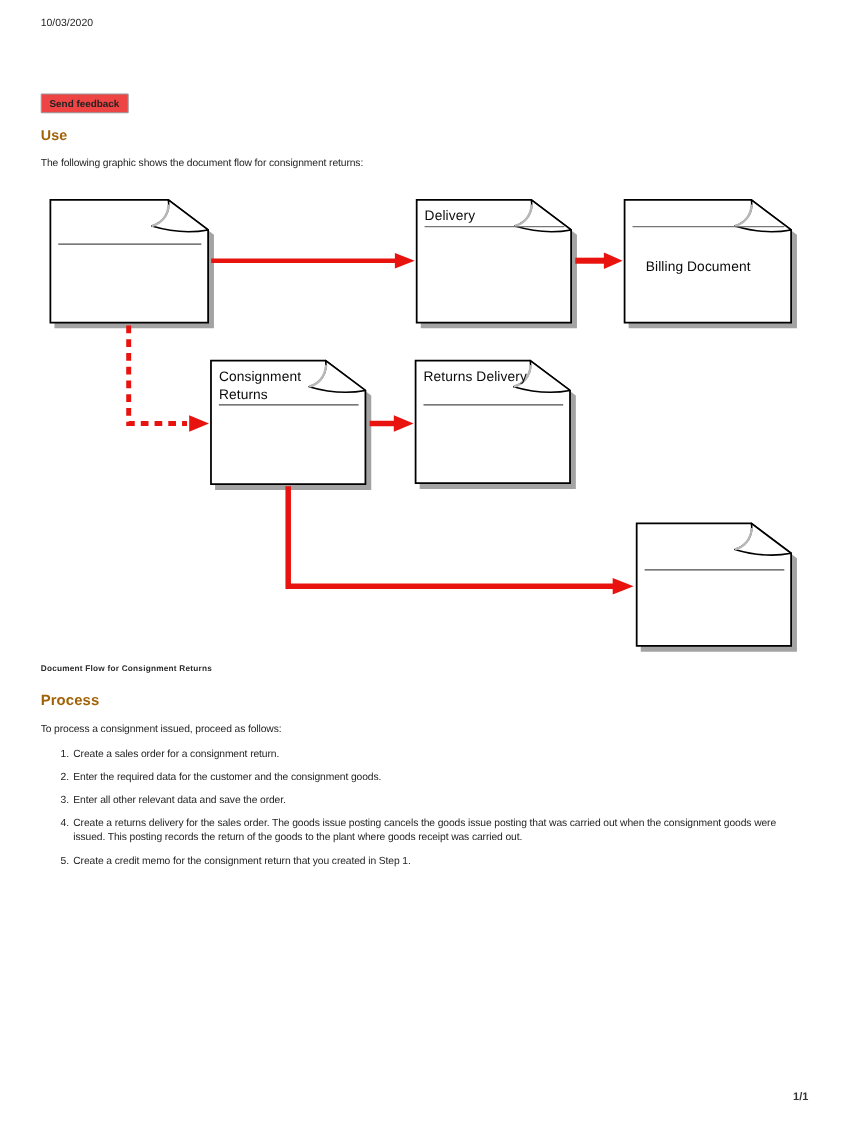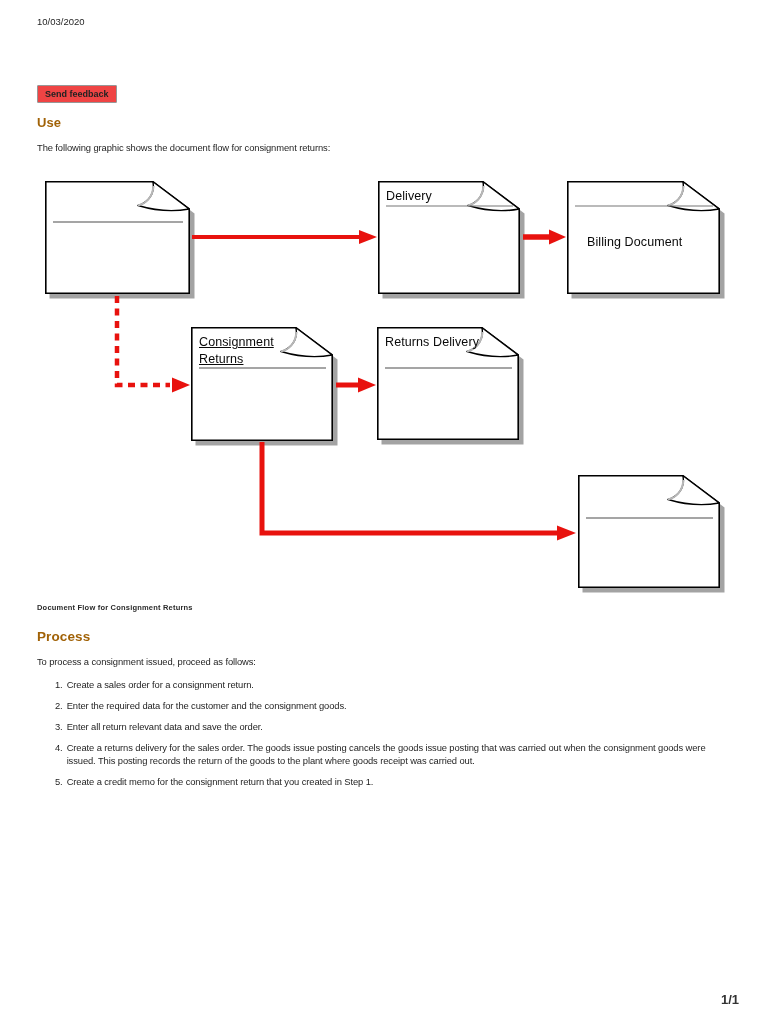--- a/index.html
+++ b/index.html
@@ -17,32 +17,32 @@
   .h2.process { top:629px; font-size:13.5px; }
   .body-text { position:absolute; left:37px; font-size:9.4px; color:#1e1e1e; letter-spacing:-0.1px; }
   .intro-use { top:142px; }
   .intro-process { top:656px; }
 
   .diagram-svg { position:absolute; left:0; top:0; width:768px; height:1024px; pointer-events:none; }
   .box-title { position:absolute; font-size:12.5px; line-height:16.5px; color:#0a0a0a; letter-spacing:.1px; }
   .bt-ci  { left:53px;  top:188px; width:100px; }
   .bt-d   { left:386px; top:188px; width:110px; }
   .bt-bd  { left:587px; top:188px; width:125px;margin-top:46px; }
-  .bt-cr  { left:199px; top:334px; width:100px;text-decoration:underline; }
+  .bt-cr  { left:199px; top:334px; width:100px; }
   .bt-rd  { left:385px; top:334px; width:100px; }
   .bt-rcm { left:586px; top:482px; width:100px; }
 
   .caption { position:absolute; left:37px; top:603px; font-size:7.5px; font-weight:bold; color:#2a2a2a; letter-spacing:.2px; }
 
   .steps { position:absolute; left:55px; top:678px; width:661px; }
   .step { display:flex; margin-bottom:8px; font-size:9.4px; line-height:13px; color:#1e1e1e; letter-spacing:-0.1px; }
   .step-num { flex:0 0 auto; margin-right:4px; }
   .step-text { flex:1 1 auto; }
 
-  .page-num { position:absolute; left:721px; top:992px; font-size:13px; font-weight:bold; color:#333; }
+  .page-num { position:absolute; left:721px; top:992px; font-size:10px; font-weight:bold; color:#333; }
 </style>
 </head>
 <body>
 
 <div class="page">
 
   <div class="date">10/03/2020</div>
   <button class="feedback-btn">Send feedback</button>
 
   <div class="h2 use">Use</div>
@@ -138,21 +138,21 @@
         <span class="step-text">Create a sales order for a consignment return.</span>
       </div>
 
       <div class="step">
         <span class="step-num">2.</span>
         <span class="step-text">Enter the required data for the customer and the consignment goods.</span>
       </div>
 
       <div class="step">
         <span class="step-num">3.</span>
-        <span class="step-text">Enter all return relevant data and save the order.</span>
+        <span class="step-text">Enter all other relevant data and save the order.</span>
       </div>
 
       <div class="step">
         <span class="step-num">4.</span>
         <span class="step-text">Create a returns delivery for the sales order. The goods issue posting cancels the goods issue posting that was carried out when the consignment goods were issued. This posting records the return of the goods to the plant where goods receipt was carried out.</span>
       </div>
 
       <div class="step">
         <span class="step-num">5.</span>
         <span class="step-text">Create a credit memo for the consignment return that you created in Step 1.</span>

